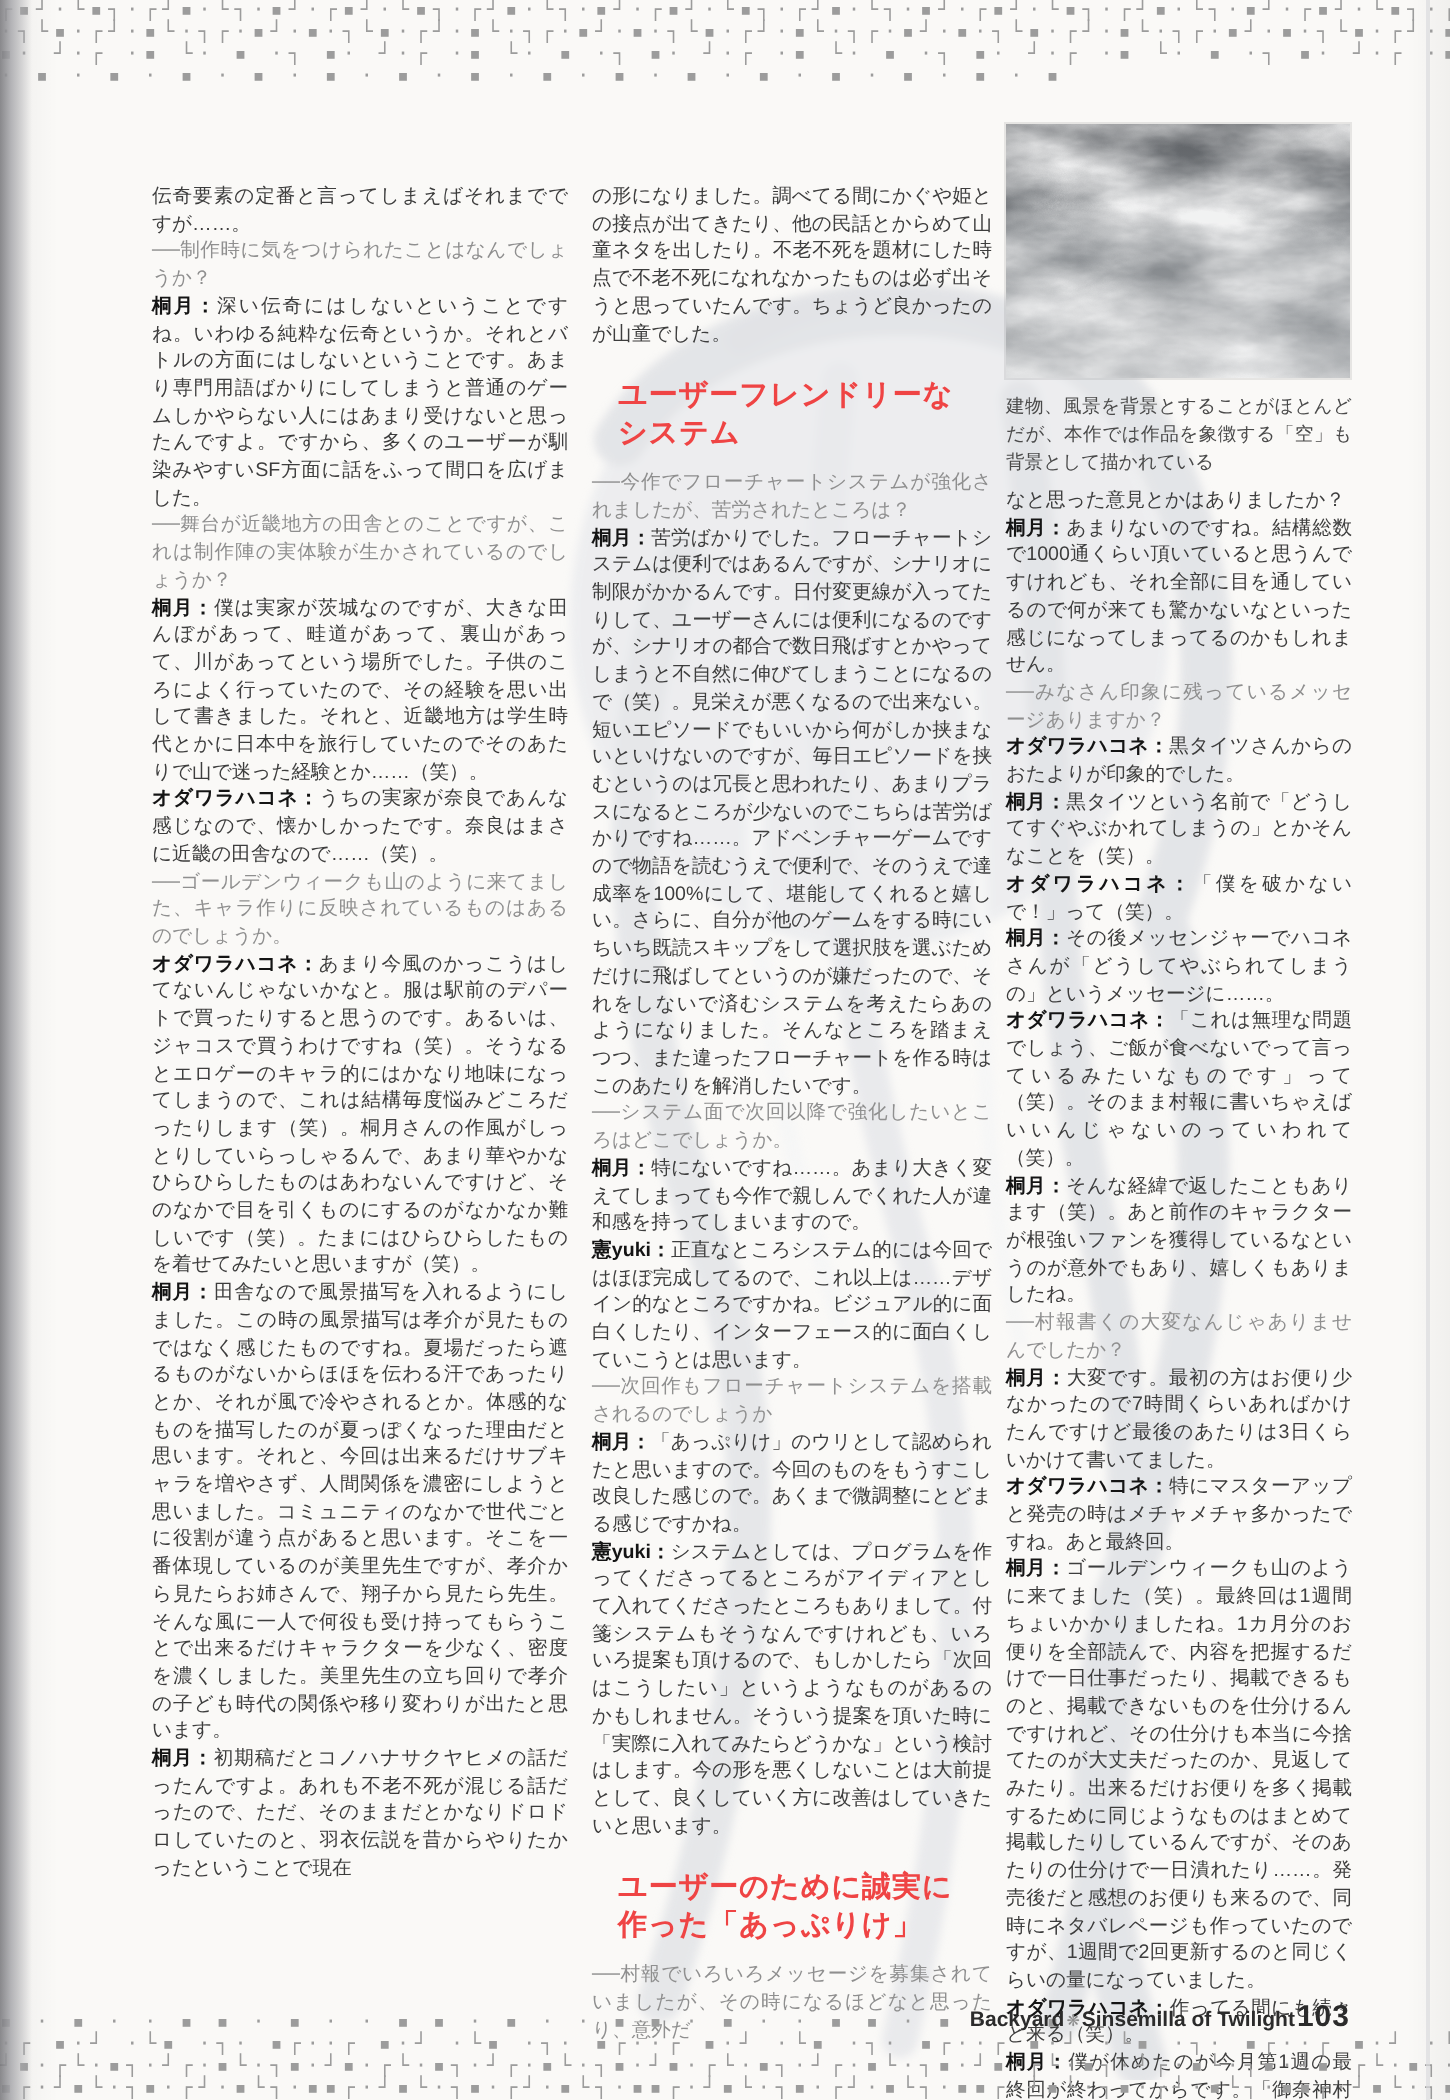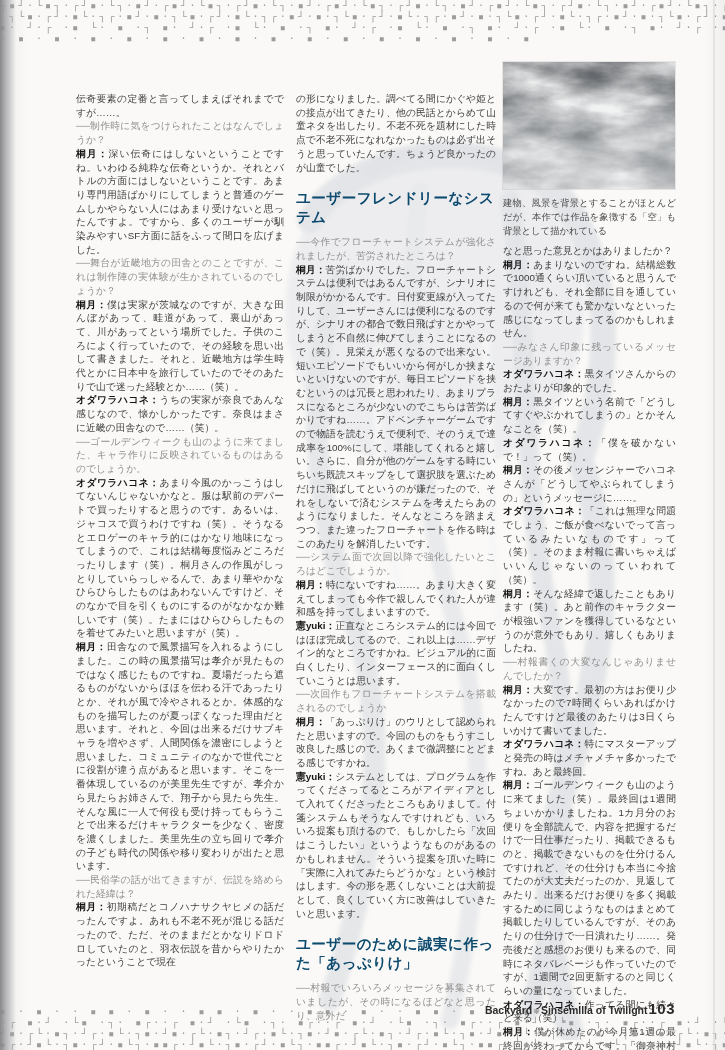--- a/index.html
+++ b/index.html
@@ -21,21 +21,21 @@
   
   .watermark{position:absolute;left:220px;top:100px;z-index:0;opacity:.55;}
   
   .col{position:absolute;z-index:2;color:#3d3d3d;font-size:9.8px;line-height:13.7px;
        text-align:justify;}
   .col-left{left:76px;top:92px;width:208px;}
   .col-middle{left:296px;top:92px;width:200px;}
   .col-right{left:503px;top:244px;width:173px;}
   .seg{margin:0;}
   .seg.q{color:#8f8f8f;}
-  .seg.h{font-size:14.5px;font-weight:bold;color:#0c4a6e;line-height:19px;margin:15px 0 8px;letter-spacing:.5px;text-align:left;}
+  .seg.h{font-size:14.5px;font-weight:bold;color:#ef4444;line-height:19px;margin:15px 13px 8px;letter-spacing:.5px;text-align:left;}
   .speaker{font-weight:bold;color:#141414;}
   
   .photo-wrap{position:absolute;left:503px;top:62px;width:172px;height:127px;z-index:2;
         box-shadow:0 0 0 1px rgba(0,0,0,.08);}
   .photo-caption{position:absolute;left:503px;top:196px;width:173px;z-index:2;
         font-size:9.3px;line-height:14px;color:#4a4a4a;text-align:justify;}
   
   .footer{position:absolute;right:50px;top:1000px;z-index:6;display:flex;align-items:baseline;gap:1px;
         color:#2b2b2b;font-weight:bold;}
   .footer .sec{font-size:10.5px;}
@@ -104,21 +104,20 @@
   <div class="col col-left">
       <p class="seg plain">伝奇要素の定番と言ってしまえばそれまでですが……。</p>
       <p class="seg q">──制作時に気をつけられたことはなんでしょうか？</p>
       <p class="seg a"><b class="speaker">桐月：</b>深い伝奇にはしないということですね。いわゆる純粋な伝奇というか。それとバトルの方面にはしないということです。あまり専門用語ばかりにしてしまうと普通のゲームしかやらない人にはあまり受けないと思ったんですよ。ですから、多くのユーザーが馴染みやすいSF方面に話をふって間口を広げました。</p>
       <p class="seg q">──舞台が近畿地方の田舎とのことですが、これは制作陣の実体験が生かされているのでしょうか？</p>
       <p class="seg a"><b class="speaker">桐月：</b>僕は実家が茨城なのですが、大きな田んぼがあって、畦道があって、裏山があって、川があってという場所でした。子供のころによく行っていたので、その経験を思い出して書きました。それと、近畿地方は学生時代とかに日本中を旅行していたのでそのあたりで山で迷った経験とか……（笑）。</p>
       <p class="seg a"><b class="speaker">オダワラハコネ：</b>うちの実家が奈良であんな感じなので、懐かしかったです。奈良はまさに近畿の田舎なので……（笑）。</p>
       <p class="seg q">──ゴールデンウィークも山のように来てました、キャラ作りに反映されているものはあるのでしょうか。</p>
       <p class="seg a"><b class="speaker">オダワラハコネ：</b>あまり今風のかっこうはしてないんじゃないかなと。服は駅前のデパートで買ったりすると思うのです。あるいは、ジャコスで買うわけですね（笑）。そうなるとエロゲーのキャラ的にはかなり地味になってしまうので、これは結構毎度悩みどころだったりします（笑）。桐月さんの作風がしっとりしていらっしゃるんで、あまり華やかなひらひらしたものはあわないんですけど、そのなかで目を引くものにするのがなかなか難しいです（笑）。たまにはひらひらしたものを着せてみたいと思いますが（笑）。</p>
       <p class="seg a"><b class="speaker">桐月：</b>田舎なので風景描写を入れるようにしました。この時の風景描写は孝介が見たものではなく感じたものですね。夏場だったら遮るものがないからほほを伝わる汗であったりとか、それが風で冷やされるとか。体感的なものを描写したのが夏っぽくなった理由だと思います。それと、今回は出来るだけサブキャラを増やさず、人間関係を濃密にしようと思いました。コミュニティのなかで世代ごとに役割が違う点があると思います。そこを一番体現しているのが美里先生ですが、孝介から見たらお姉さんで、翔子から見たら先生。そんな風に一人で何役も受け持ってもらうことで出来るだけキャラクターを少なく、密度を濃くしました。美里先生の立ち回りで孝介の子ども時代の関係や移り変わりが出たと思います。</p>
-      <p class="seg q">──民俗学の話が出てきますが、伝説を絡められた経緯は？</p>
       <p class="seg a"><b class="speaker">桐月：</b>初期稿だとコノハナサクヤヒメの話だったんですよ。あれも不老不死が混じる話だったので、ただ、そのままだとかなりドロドロしていたのと、羽衣伝説を昔からやりたかったということで現在</p>
     </div>
   <div class="col col-middle">
       <p class="seg plain">の形になりました。調べてる間にかぐや姫との接点が出てきたり、他の民話とからめて山童ネタを出したり。不老不死を題材にした時点で不老不死になれなかったものは必ず出そうと思っていたんです。ちょうど良かったのが山童でした。</p>
       <p class="seg h">ユーザーフレンドリーなシステム</p>
       <p class="seg q">──今作でフローチャートシステムが強化されましたが、苦労されたところは？</p>
       <p class="seg a"><b class="speaker">桐月：</b>苦労ばかりでした。フローチャートシステムは便利ではあるんですが、シナリオに制限がかかるんです。日付変更線が入ってたりして、ユーザーさんには便利になるのですが、シナリオの都合で数日飛ばすとかやってしまうと不自然に伸びてしまうことになるので（笑）。見栄えが悪くなるので出来ない。短いエピソードでもいいから何がしか挟まないといけないのですが、毎日エピソードを挟むというのは冗長と思われたり、あまりプラスになるところが少ないのでこちらは苦労ばかりですね……。アドベンチャーゲームですので物語を読むうえで便利で、そのうえで達成率を100%にして、堪能してくれると嬉しい。さらに、自分が他のゲームをする時にいちいち既読スキップをして選択肢を選ぶためだけに飛ばしてというのが嫌だったので、それをしないで済むシステムを考えたらあのようになりました。そんなところを踏まえつつ、また違ったフローチャートを作る時はこのあたりを解消したいです。</p>
       <p class="seg q">──システム面で次回以降で強化したいところはどこでしょうか。</p>
       <p class="seg a"><b class="speaker">桐月：</b>特にないですね……。あまり大きく変えてしまっても今作で親しんでくれた人が違和感を持ってしまいますので。</p>
       <p class="seg a"><b class="speaker">憲yuki：</b>正直なところシステム的には今回ではほぼ完成してるので、これ以上は……デザイン的なところですかね。ビジュアル的に面白くしたり、インターフェース的に面白くしていこうとは思います。</p>

